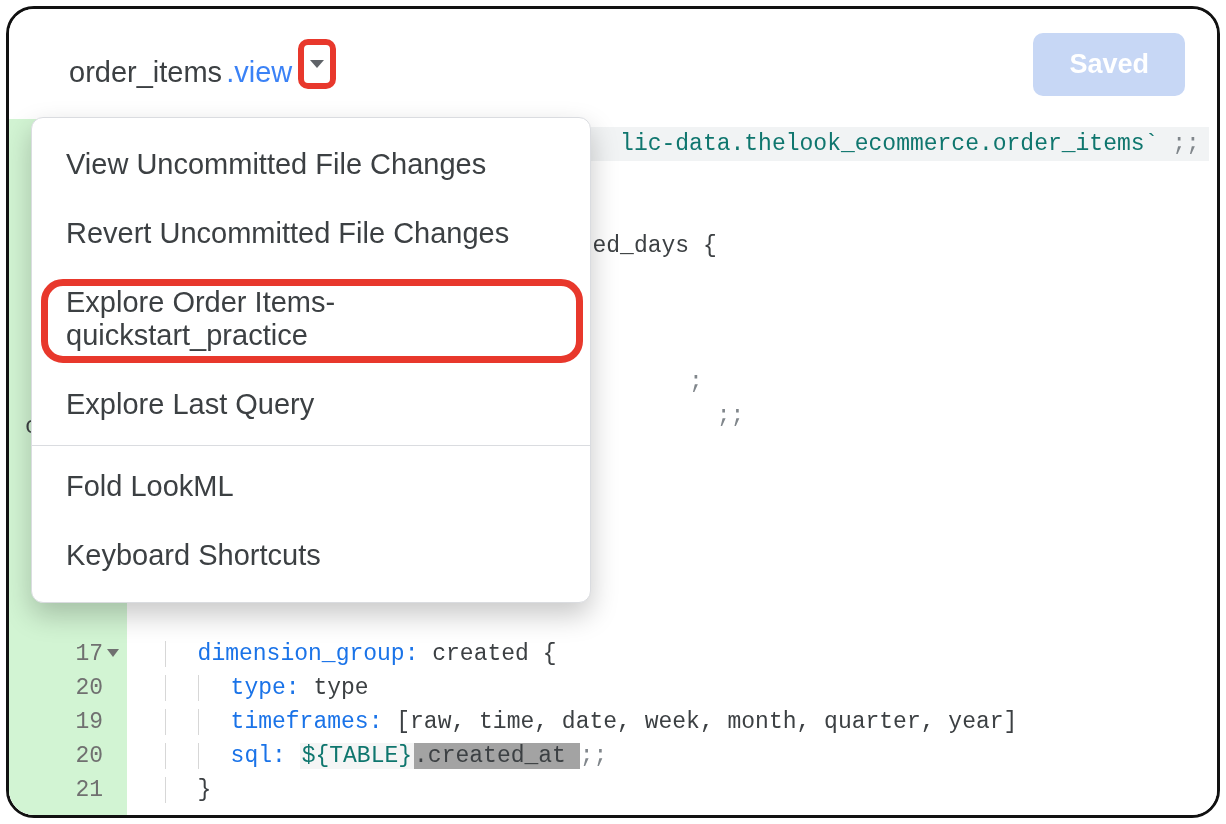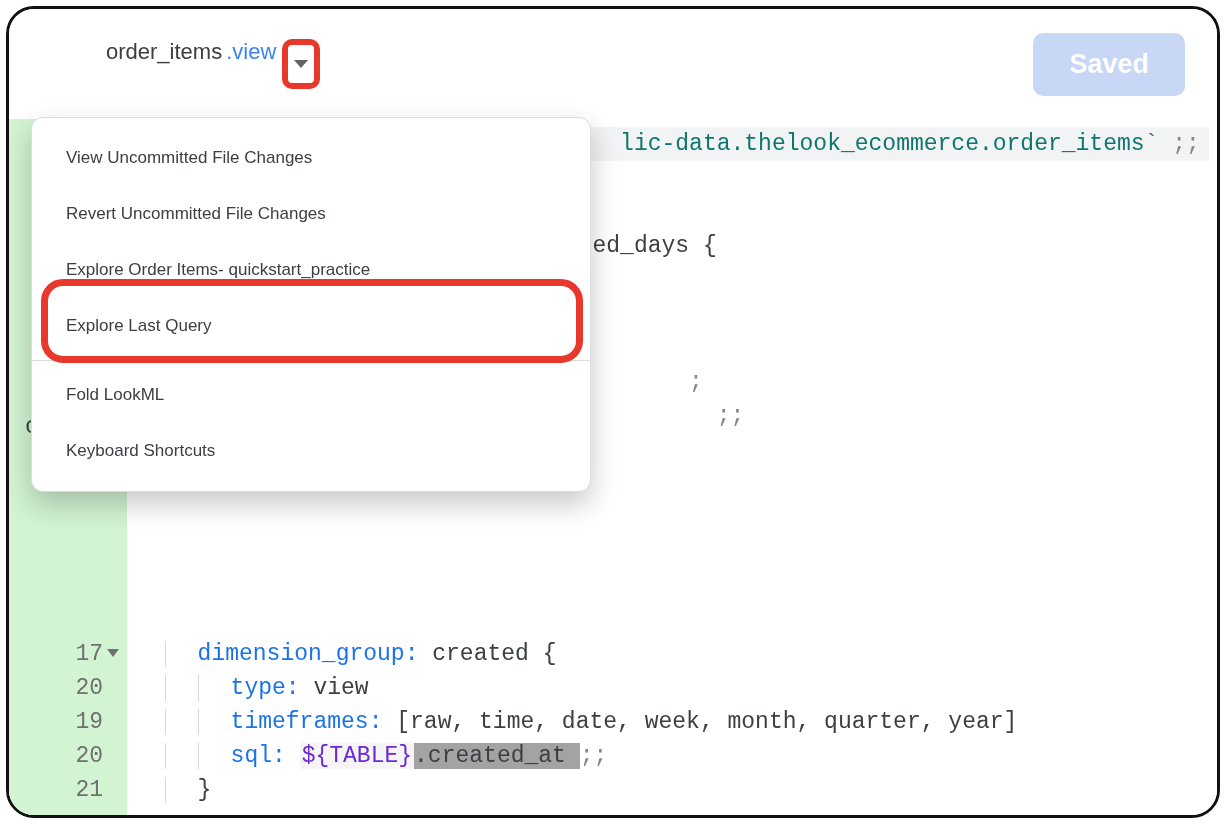--- a/index.html
+++ b/index.html
@@ -20,26 +20,25 @@
   }
   .header {
     display: flex;
     align-items: center;
     justify-content: space-between;
     padding: 18px 32px 18px 60px;
     height: 110px;
     background: #fff;
   }
   .filename {
-    font-size: 22px;
+    font-size: 29px;
     color: #3c4043;
     display: flex;
-    align-items: flex-start;
+    align-items: flex-end;
     gap: 4px;
-    margin-left: 37px;
   }
   .filename .ext { color: #3b82f6; }
   .caret-box {
     display: inline-flex;
     align-items: center;
     justify-content: center;
     width: 38px;
     height: 50px;
     border: 6px solid #e8382c;
     border-radius: 10px;
@@ -103,21 +102,21 @@
     right: 8px;
     top: 0;
     bottom: 0;
     padding-left: 10px;
     padding-top: 8px;
   }
   .code .cl { height: 34px; white-space: pre; }
   .kw { color: #1a73e8; }
   .str { color: #0f766e; }
   .strbg { background: #a3a3a3; }
-  .var { color: #6d28d9; background: #f5f5f5; padding: 0 2px; }
+  .var { color: #0f766e; background: #f5f5f5; padding: 0 2px; }
   .id { color: #3c4043; }
   .punct { color: #80868b; }
   .indent-guide {
     border-left: 1px solid #d7d7d7;
     padding-left: 32px;
   }
   .cl.firstline { background: #f1f3f4; }
   
   .dropdown {
     position: absolute;
@@ -125,21 +124,21 @@
     left: 22px;
     width: 560px;
     background: #fff;
     border: 1px solid #dadce0;
     border-radius: 12px;
     box-shadow: 0 12px 28px rgba(0,0,0,0.22);
     z-index: 30;
     padding: 12px 0;
   }
   .dropdown .item {
-    font-size: 17px;
+    font-size: 29px;
     color: #3c4043;
     padding: 18px 34px;
     cursor: pointer;
   }
   .dropdown .divider {
     height: 1px;
     background: #dadce0;
     margin: 6px 0;
   }
   .highlight-box {
@@ -215,21 +214,21 @@
       <div class="cl"></div>
       <div class="cl">                                        <span class="punct">;</span></div>
       <div class="cl">                                         <span class="punct"> ;;</span></div>
       <div class="cl"></div>
       <div class="cl"></div>
       <div class="cl"></div>
       <div class="cl"></div>
       <div class="cl"></div>
       <div class="cl"></div>
       <div class="cl">  <span class="indent-guide"><span class="kw">dimension_group:</span><span class="id"> created </span><span>{</span></span></div>
-      <div class="cl">  <span class="indent-guide"><span class="indent-guide"><span class="kw">type:</span><span class="id"> view</span></span></span></div>
+      <div class="cl">  <span class="indent-guide"><span class="indent-guide"><span class="kw">type:</span><span class="id"> type</span></span></span></div>
       <div class="cl">  <span class="indent-guide"><span class="indent-guide"><span class="kw">timeframes:</span><span class="id"> [raw, time, date, week, month, quarter, year]</span></span></span></div>
       <div class="cl">  <span class="indent-guide"><span class="indent-guide"><span class="kw">sql:</span> <span class="var">${TABLE}</span><span class="id strbg">.created_at </span><span class="punct">;;</span></span></span></div>
       <div class="cl">  <span class="indent-guide"><span>}</span></span></div>
     </div>
   </div>
 
   <div class="peek">c</div>
 
   <div class="dropdown">
     <div class="item">View Uncommitted File Changes</div>

